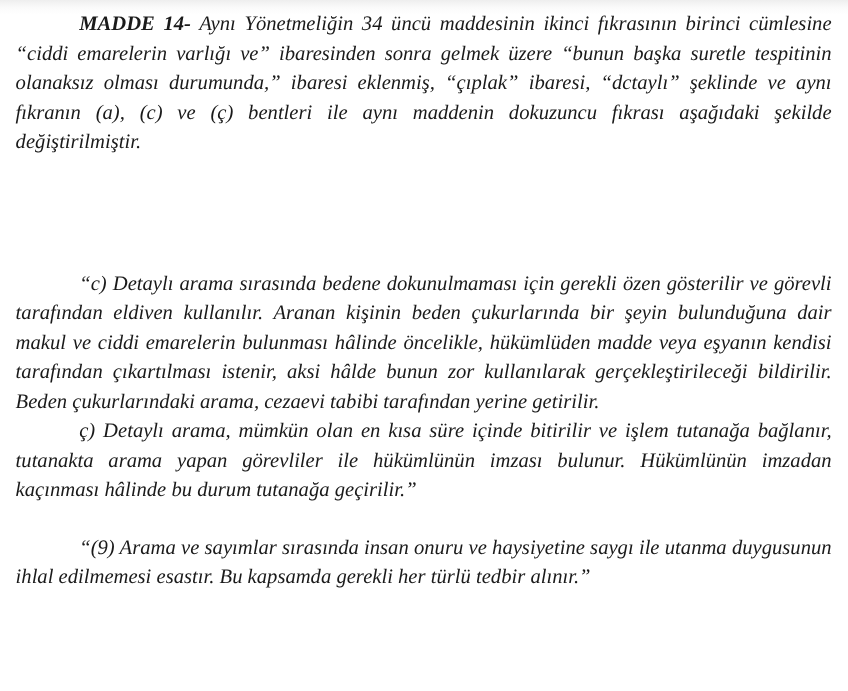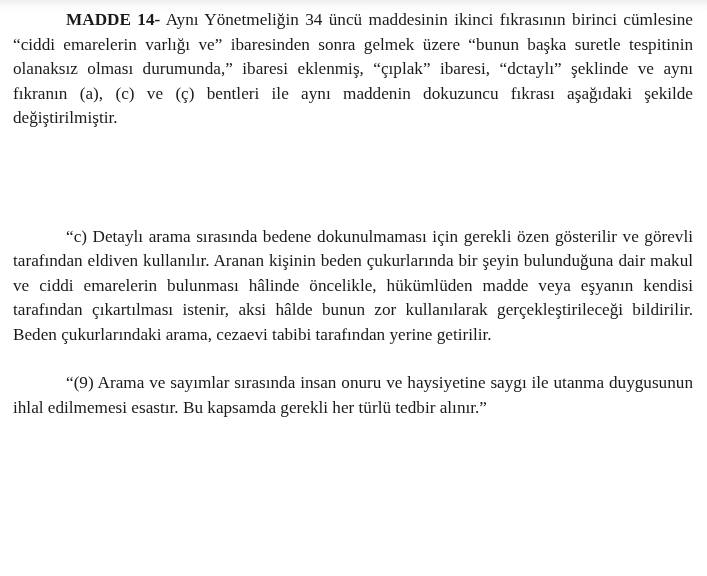--- a/index.html
+++ b/index.html
@@ -21,20 +21,21 @@
       width: 680px;
       font-family: "Liberation Serif", "DejaVu Serif", serif;
       font-size: 17.2px;
       line-height: 24.5px;
       color: #1a1a1a;
     }
     .para {
       margin: 0;
       text-align: justify;
       text-indent: 53px;
+      font-style: italic;
     }
     .para .madde {
       font-weight: bold;
     }
     .gap-large { height: 47px; }
     .gap-mid { height: 24px; }
   </style>
 </head>
 <body>
 
@@ -42,18 +43,19 @@
 
   <p class="para"><span class="madde">MADDE 14-</span><span> Aynı Yönetmeliğin 34 üncü maddesinin ikinci fıkrasının birinci cümlesine “ciddi emarelerin varlığı ve” ibaresinden sonra gelmek üzere “bunun başka suretle tespitinin olanaksız olması durumunda,” ibaresi eklenmiş, “çıplak” ibaresi, “dctaylı” şeklinde ve aynı fıkranın (a), (c) ve (ç) bentleri ile aynı maddenin dokuzuncu fıkrası aşağıdaki şekilde değiştirilmiştir.</span></p>
 
   <div class="gap-large"></div>
 
 
   <div class="gap-large"></div>
 
   <p class="para">“c) Detaylı arama sırasında bedene dokunulmaması için gerekli özen gösterilir ve görevli tarafından eldiven kullanılır. Aranan kişinin beden çukurlarında bir şeyin bulunduğuna dair makul ve ciddi emarelerin bulunması hâlinde öncelikle, hükümlüden madde veya eşyanın kendisi tarafından çıkartılması istenir, aksi hâlde bunun zor kullanılarak gerçekleştirileceği bildirilir. Beden çukurlarındaki arama, cezaevi tabibi tarafından yerine getirilir.</p>
 
+  <p class="para">ç) Detaylı arama, mümkün olan en kısa süre içinde bitirilir ve işlem tutanağa bağlanır, tutanakta arama yapan görevliler ile hükümlünün imzası bulunur. Hükümlünün imzadan kaçınması hâlinde bu durum tutanağa geçirilir.”</p>
 
   <div class="gap-mid"></div>
 
   <p class="para">“(9) Arama ve sayımlar sırasında insan onuru ve haysiyetine saygı ile utanma duygusunun ihlal edilmemesi esastır. Bu kapsamda gerekli her türlü tedbir alınır.”</p>
 
 </div>
 
 </body></html>

